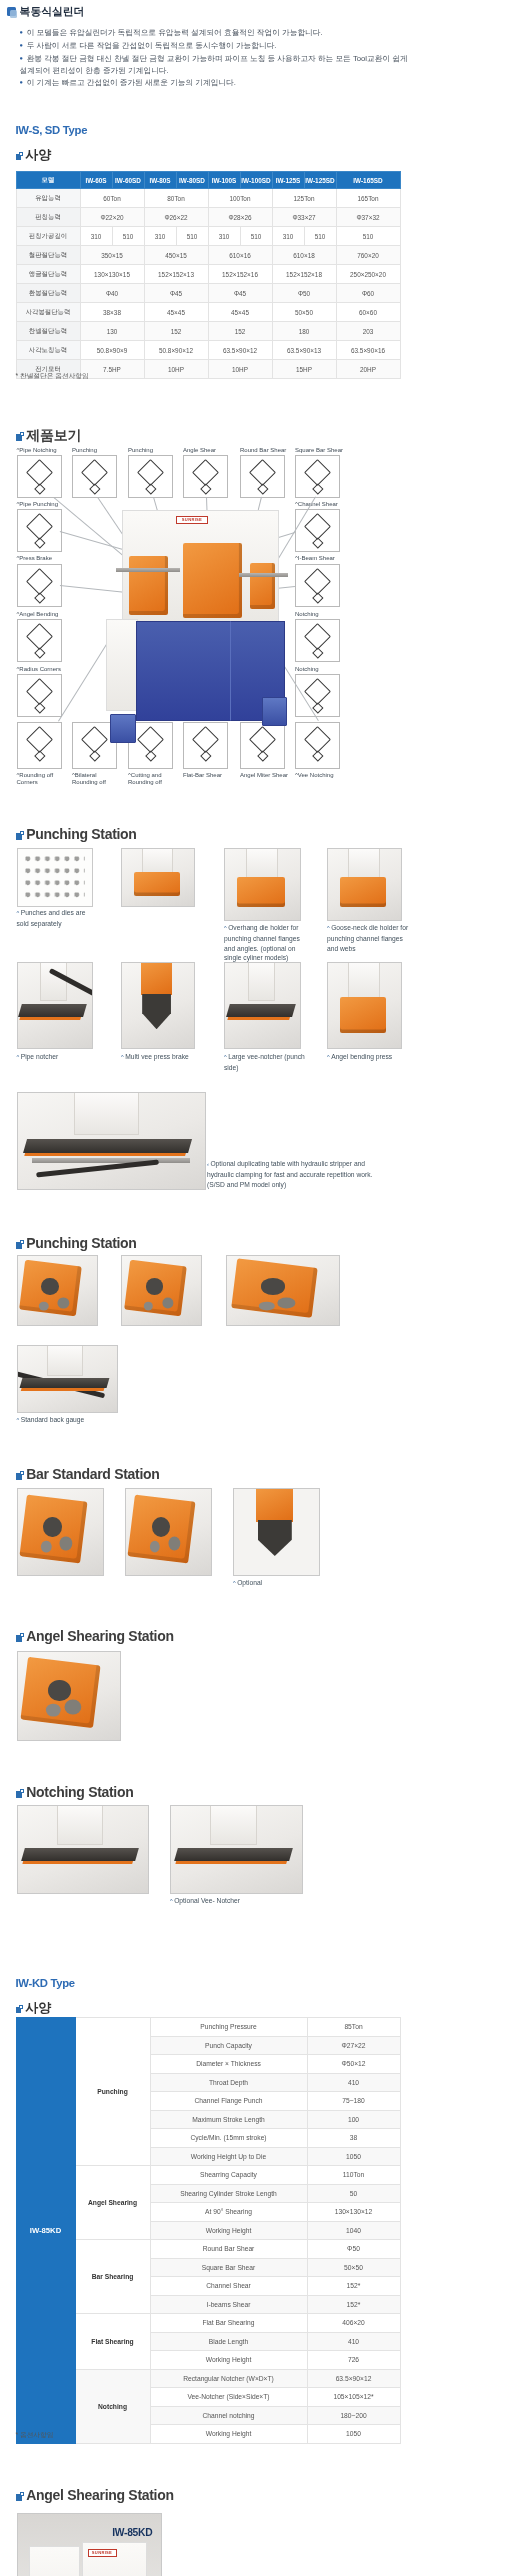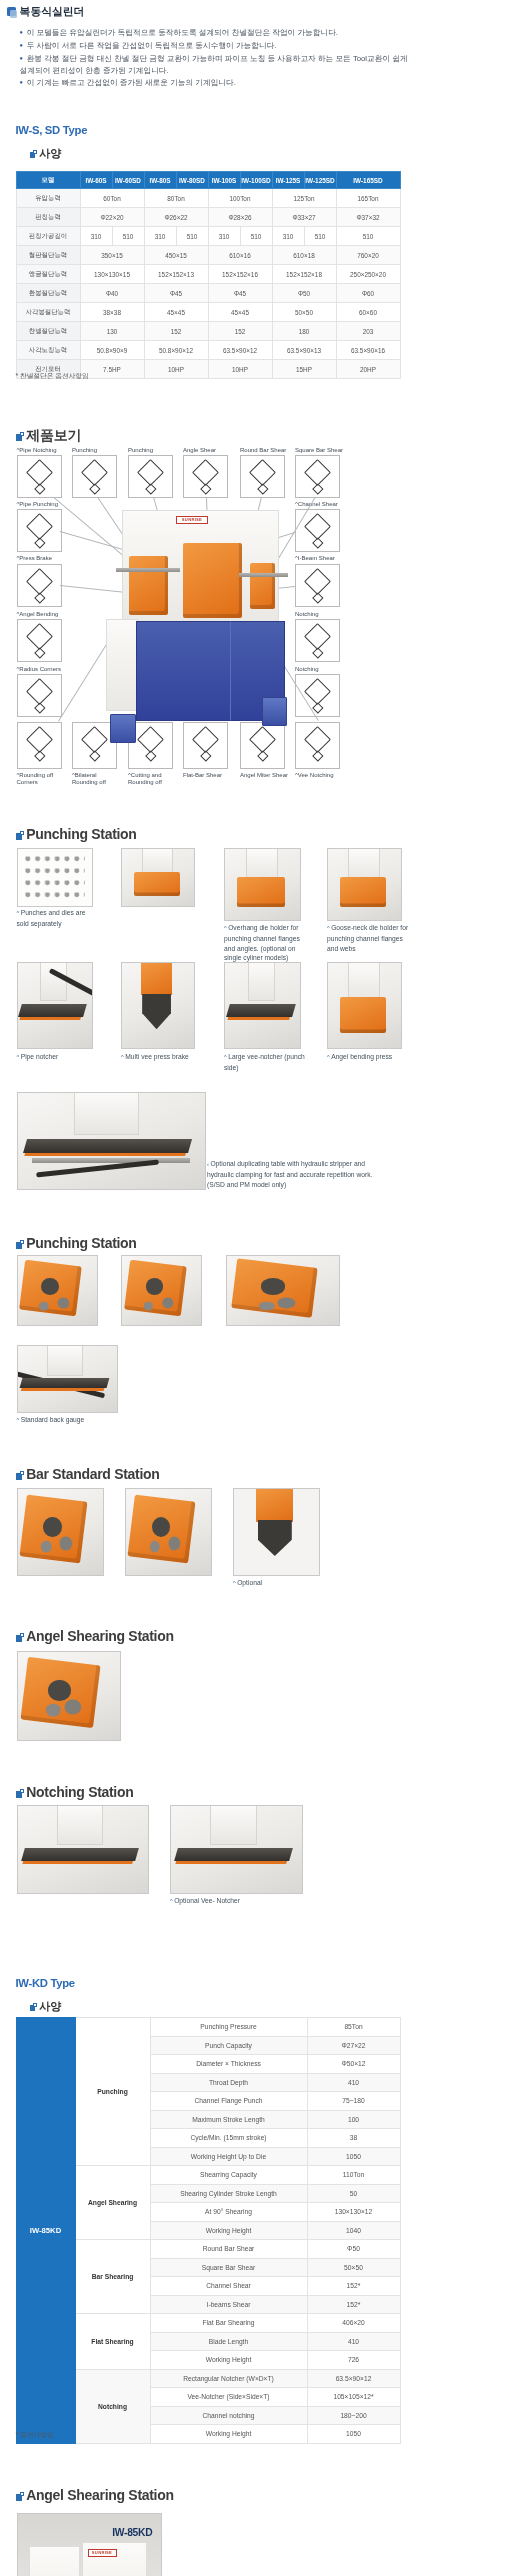--- a/index.html
+++ b/index.html
@@ -1,21 +1,21 @@
 <!DOCTYPE html>
 <html style="font-size:8.2px"><head>
 <meta charset="utf-8">
 <style>
   html,body{margin:0;padding:0;background:#fff;}
   body{width:515px;height:4016px;position:relative;font-family:"Liberation Sans",sans-serif;overflow:hidden;}
   .abs{position:absolute;}
   
   .h-type{font-size:11.3px;font-weight:bold;color:#2d6bb4;letter-spacing:-0.3px;text-align:center;}
   .h-sec{font-size:14px;font-weight:bold;color:#3d3d3d;letter-spacing:-0.3px;}
-  .h-spec{font-size:11px;font-weight:bold;color:#333;margin-left:14px;}
+  .h-spec{font-size:13px;font-weight:bold;color:#333;}
   .sq{display:inline-block;width:6.7px;height:6.7px;background:#2a6db0;position:relative;margin-right:4.1px;vertical-align:-0.5px;}
   .sq::after{content:"";position:absolute;right:-2.1px;top:-2.1px;width:2.6px;height:2.6px;background:#fff;border:1.5px solid #2a6db0;}
   .sq.small{width:5.7px;height:5.7px;}
   
   .title{font-size:10.8px;font-weight:bold;color:#1f2c3d;}
   .logo-sq{display:inline-block;width:8.8px;height:8.8px;background:#2f6db6;border-radius:1.5px;position:relative;margin-right:3.6px;vertical-align:-1px;}
   .logo-sq::after{content:"";position:absolute;left:2.6px;top:2.6px;width:7.7px;height:7.7px;background:#9dbede;border-radius:1.5px;opacity:.85;}
   
   .bullet{font-size:7.7px;color:#454f5b;line-height:12.4px;}
   .bullet .dot{color:#2b5fa0;font-size:5.7px;margin-right:3.6px;vertical-align:0.5px;}
@@ -63,21 +63,21 @@
   .mpedal{position:absolute;background:linear-gradient(#5f78c4,#3a4fa3);border:0.5px solid #31418e;border-radius:1px;}
   .mlogo{position:absolute;background:#fff;border:0.5px solid #c0392b;color:#c0392b;font-size:4.1px;font-weight:bold;text-align:center;line-height:6.7px;letter-spacing:0.3px;}
   .mlabel{position:absolute;font-size:10.3px;font-weight:bold;color:#17335f;letter-spacing:-0.3px;}
 </style>
 </head>
 <body>
 
 <div class="abs title" style="left:7.2px;top:5.2px;">
   <span class="logo-sq"></span><span>복동식실린더</span>
 </div>
-<div class="abs bullet" style="left:19.6px;top:26px;width:464px;"><span class="dot">●</span><span>이 모델들은 유압실린더가 독립적으로 동작하도록 설계되어 찬넬절단은 작업이 가능합니다.</span></div>
+<div class="abs bullet" style="left:19.6px;top:26px;width:464px;"><span class="dot">●</span><span>이 모델들은 유압실린더가 독립적으로 유압능력 설계되어 효율적인 작업이 가능합니다.</span></div>
 <div class="abs bullet" style="left:19.6px;top:39px;width:464px;"><span class="dot">●</span><span>두 사람이 서로 다른 작업을 간섭없이 독립적으로 동시수행이 가능합니다.</span></div>
 <div class="abs bullet" style="left:19.6px;top:52px;width:392px;"><span class="dot">●</span><span>환봉 각봉 절단 금형 대신 찬넬 절단 금형 교환이 가능하며 파이프 노칭 등 사용하고자 하는 모든 Tool교환이 쉽게 설계되어 편리성이 한층 증가된 기계입니다.</span></div>
 <div class="abs bullet" style="left:19.6px;top:76px;width:464px;"><span class="dot">●</span><span>이 기계는 빠르고 간섭없이 증가된 새로운 기능의 기계입니다.</span></div>
 
 <div class="abs h-type" style="left:15.5px;top:124px;">IW-S, SD Type</div>
 <div class="abs h-spec" style="left:15.5px;top:146px;">
   <span class="sq small"></span><span>사양</span>
 </div>
 
 <table class="t1 abs" style="left:15.5px;top:171px;">

